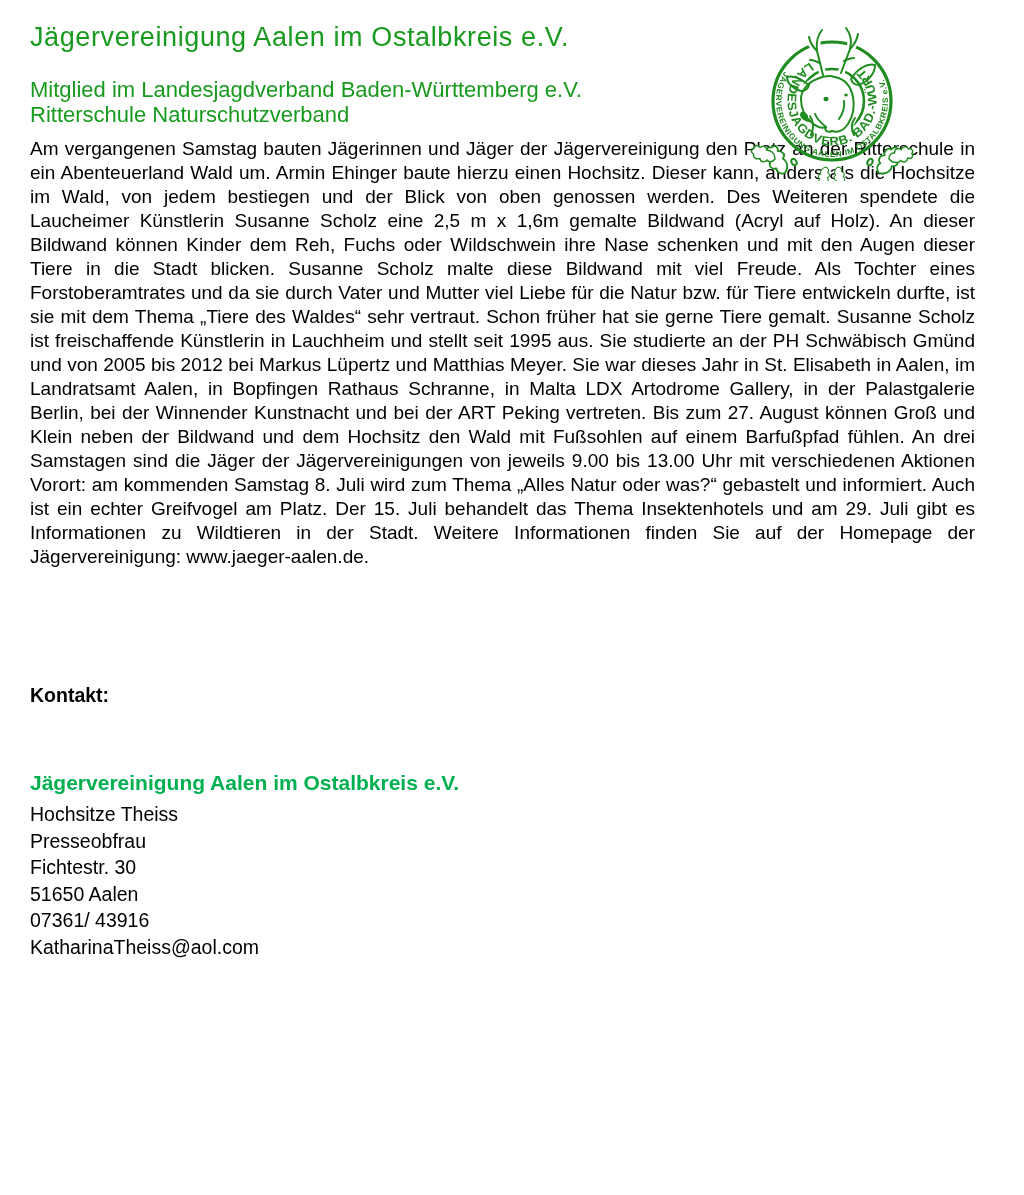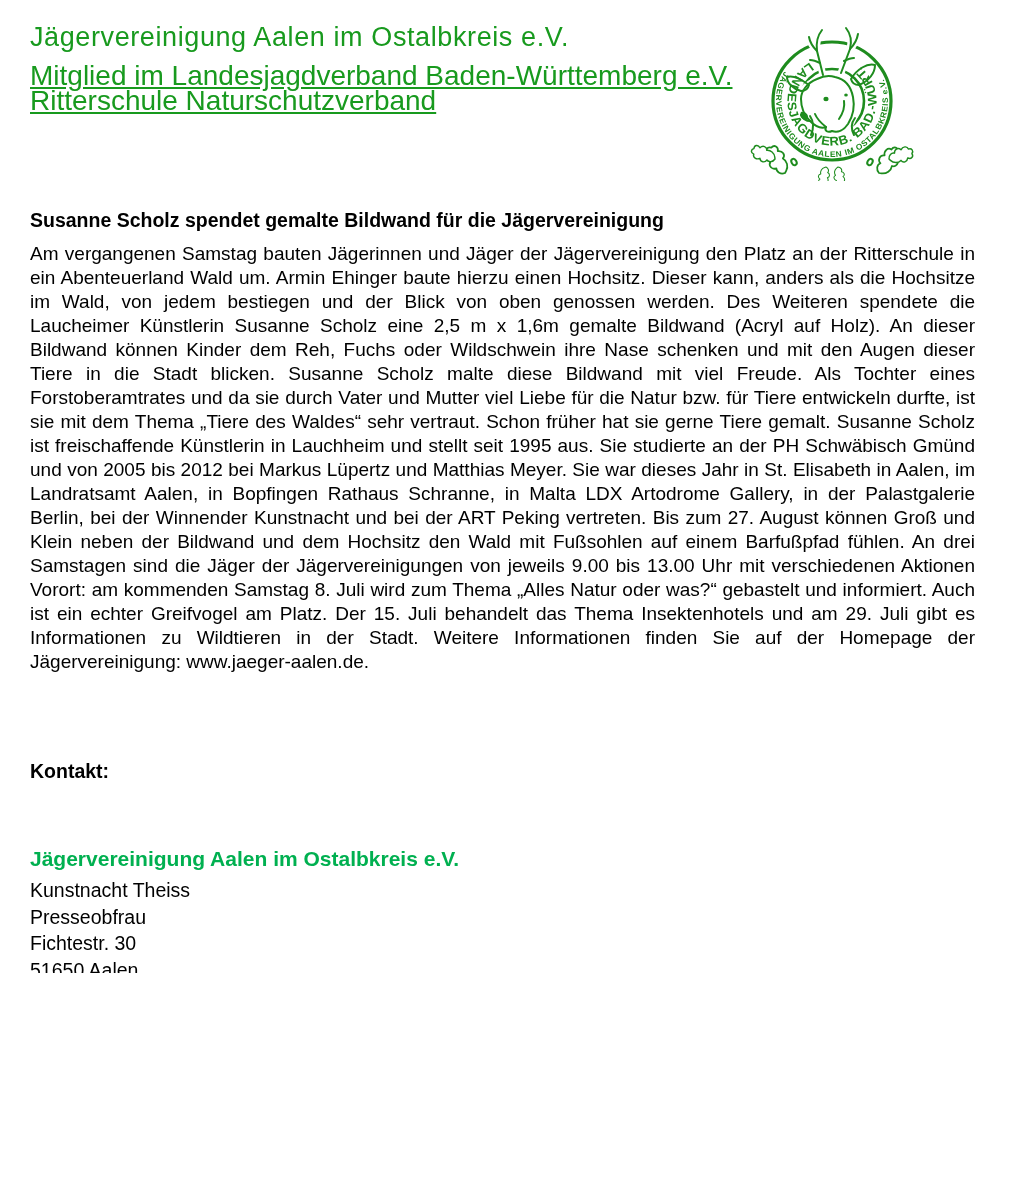--- a/index.html
+++ b/index.html
@@ -18,25 +18,24 @@
   .header { position: relative; }
   .title {
     margin-top: 22px;
     font-size: 27px;
     line-height: 31px;
     letter-spacing: 0.6px;
     color: #189a1e;
     font-weight: 400;
   }
   .subtitle {
-    margin-top: 10px;
-    font-size: 28px;
+    margin-top: 24px;
+    font-size: 22px;
     line-height: 25px;
     color: #189a1e;
-    text-decoration: underline;
   }
   
   .logo {
     position: absolute;
     left: 717px;
     top: 1px;
     width: 170px;
     height: 158px;
   }
   .logo .ring { fill: none; stroke: #1e8c1e; }
@@ -60,21 +59,21 @@
   }
   .body-text {
     margin-top: 10px;
     font-size: 19px;
     line-height: 24px;
     text-align: justify;
     text-align-last: left;
   }
   
   .kontakt-label {
-    margin-top: 86px;
+    margin-top: 115px;
     font-size: 19.5px;
     font-weight: bold;
   }
   .contact-org {
     margin-top: 64px;
     font-size: 21px;
     line-height: 24px;
     font-weight: bold;
     color: #00b050;
   }
@@ -158,29 +157,28 @@
         <ellipse class="ln" cx="123" cy="139" rx="2.4" ry="3.4" transform="rotate(30 123 139)"></ellipse>
       </g>
       <g>
         <use href="#oakleaf" class="leaf" transform="translate(79,144) rotate(190) scale(0.65)"></use>
         <use href="#oakleaf" class="leaf" transform="translate(91,144) rotate(170) scale(0.65)"></use>
       </g>
     </svg>
   </div>
 
   <div class="article">
-    <h1 class="headline">Susanne Scholz spendet gemalte Bildwand für die Jägervereinigung</h1>
     <p class="body-text">Am vergangenen Samstag bauten Jägerinnen und Jäger der Jägervereinigung den Platz an der Ritterschule in ein Abenteuerland Wald um. Armin Ehinger baute hierzu einen Hochsitz. Dieser kann, anders als die Hochsitze im Wald, von jedem bestiegen und der Blick von oben genossen werden. Des Weiteren spendete die Laucheimer Künstlerin Susanne Scholz eine 2,5 m x 1,6m gemalte Bildwand (Acryl auf Holz). An dieser Bildwand können Kinder dem Reh, Fuchs oder Wildschwein ihre Nase schenken und mit den Augen dieser Tiere in die Stadt blicken. Susanne Scholz malte diese Bildwand mit viel Freude. Als Tochter eines Forstoberamtrates und da sie durch Vater und Mutter viel Liebe für die Natur bzw. für Tiere entwickeln durfte, ist sie mit dem Thema „Tiere des Waldes“ sehr vertraut. Schon früher hat sie gerne Tiere gemalt. Susanne Scholz ist freischaffende Künstlerin in Lauchheim und stellt seit 1995 aus. Sie studierte an der PH Schwäbisch Gmünd und von 2005 bis 2012 bei Markus Lüpertz und Matthias Meyer. Sie war dieses Jahr in St. Elisabeth in Aalen, im Landratsamt Aalen, in Bopfingen Rathaus Schranne, in Malta LDX Artodrome Gallery, in der Palastgalerie Berlin, bei der Winnender Kunstnacht und bei der ART Peking vertreten. Bis zum 27. August können Groß und Klein neben der Bildwand und dem Hochsitz den Wald mit Fußsohlen auf einem Barfußpfad fühlen. An drei Samstagen sind die Jäger der Jägervereinigungen von jeweils 9.00 bis 13.00 Uhr mit verschiedenen Aktionen Vorort: am kommenden Samstag 8. Juli wird zum Thema „Alles Natur oder was?“ gebastelt und informiert. Auch ist ein echter Greifvogel am Platz. Der 15. Juli behandelt das Thema Insektenhotels und am 29. Juli gibt es Informationen zu Wildtieren in der Stadt. Weitere Informationen finden Sie auf der Homepage der Jägervereinigung: www.jaeger-aalen.de.</p>
   </div>
 
   <div class="contact">
     <div class="kontakt-label">Kontakt:</div>
     <div class="contact-org">Jägervereinigung Aalen im Ostalbkreis e.V.</div>
     <div class="contact-lines">
-      <div>Kunstnacht Theiss</div>
+      <div>Hochsitze Theiss</div>
       <div>Presseobfrau</div>
       <div>Fichtestr. 30</div>
       <div>51650 Aalen</div>
       <div>07361/ 43916</div>
       <div>KatharinaTheiss@aol.com</div>
     </div>
   </div>
 
 </div>
 

